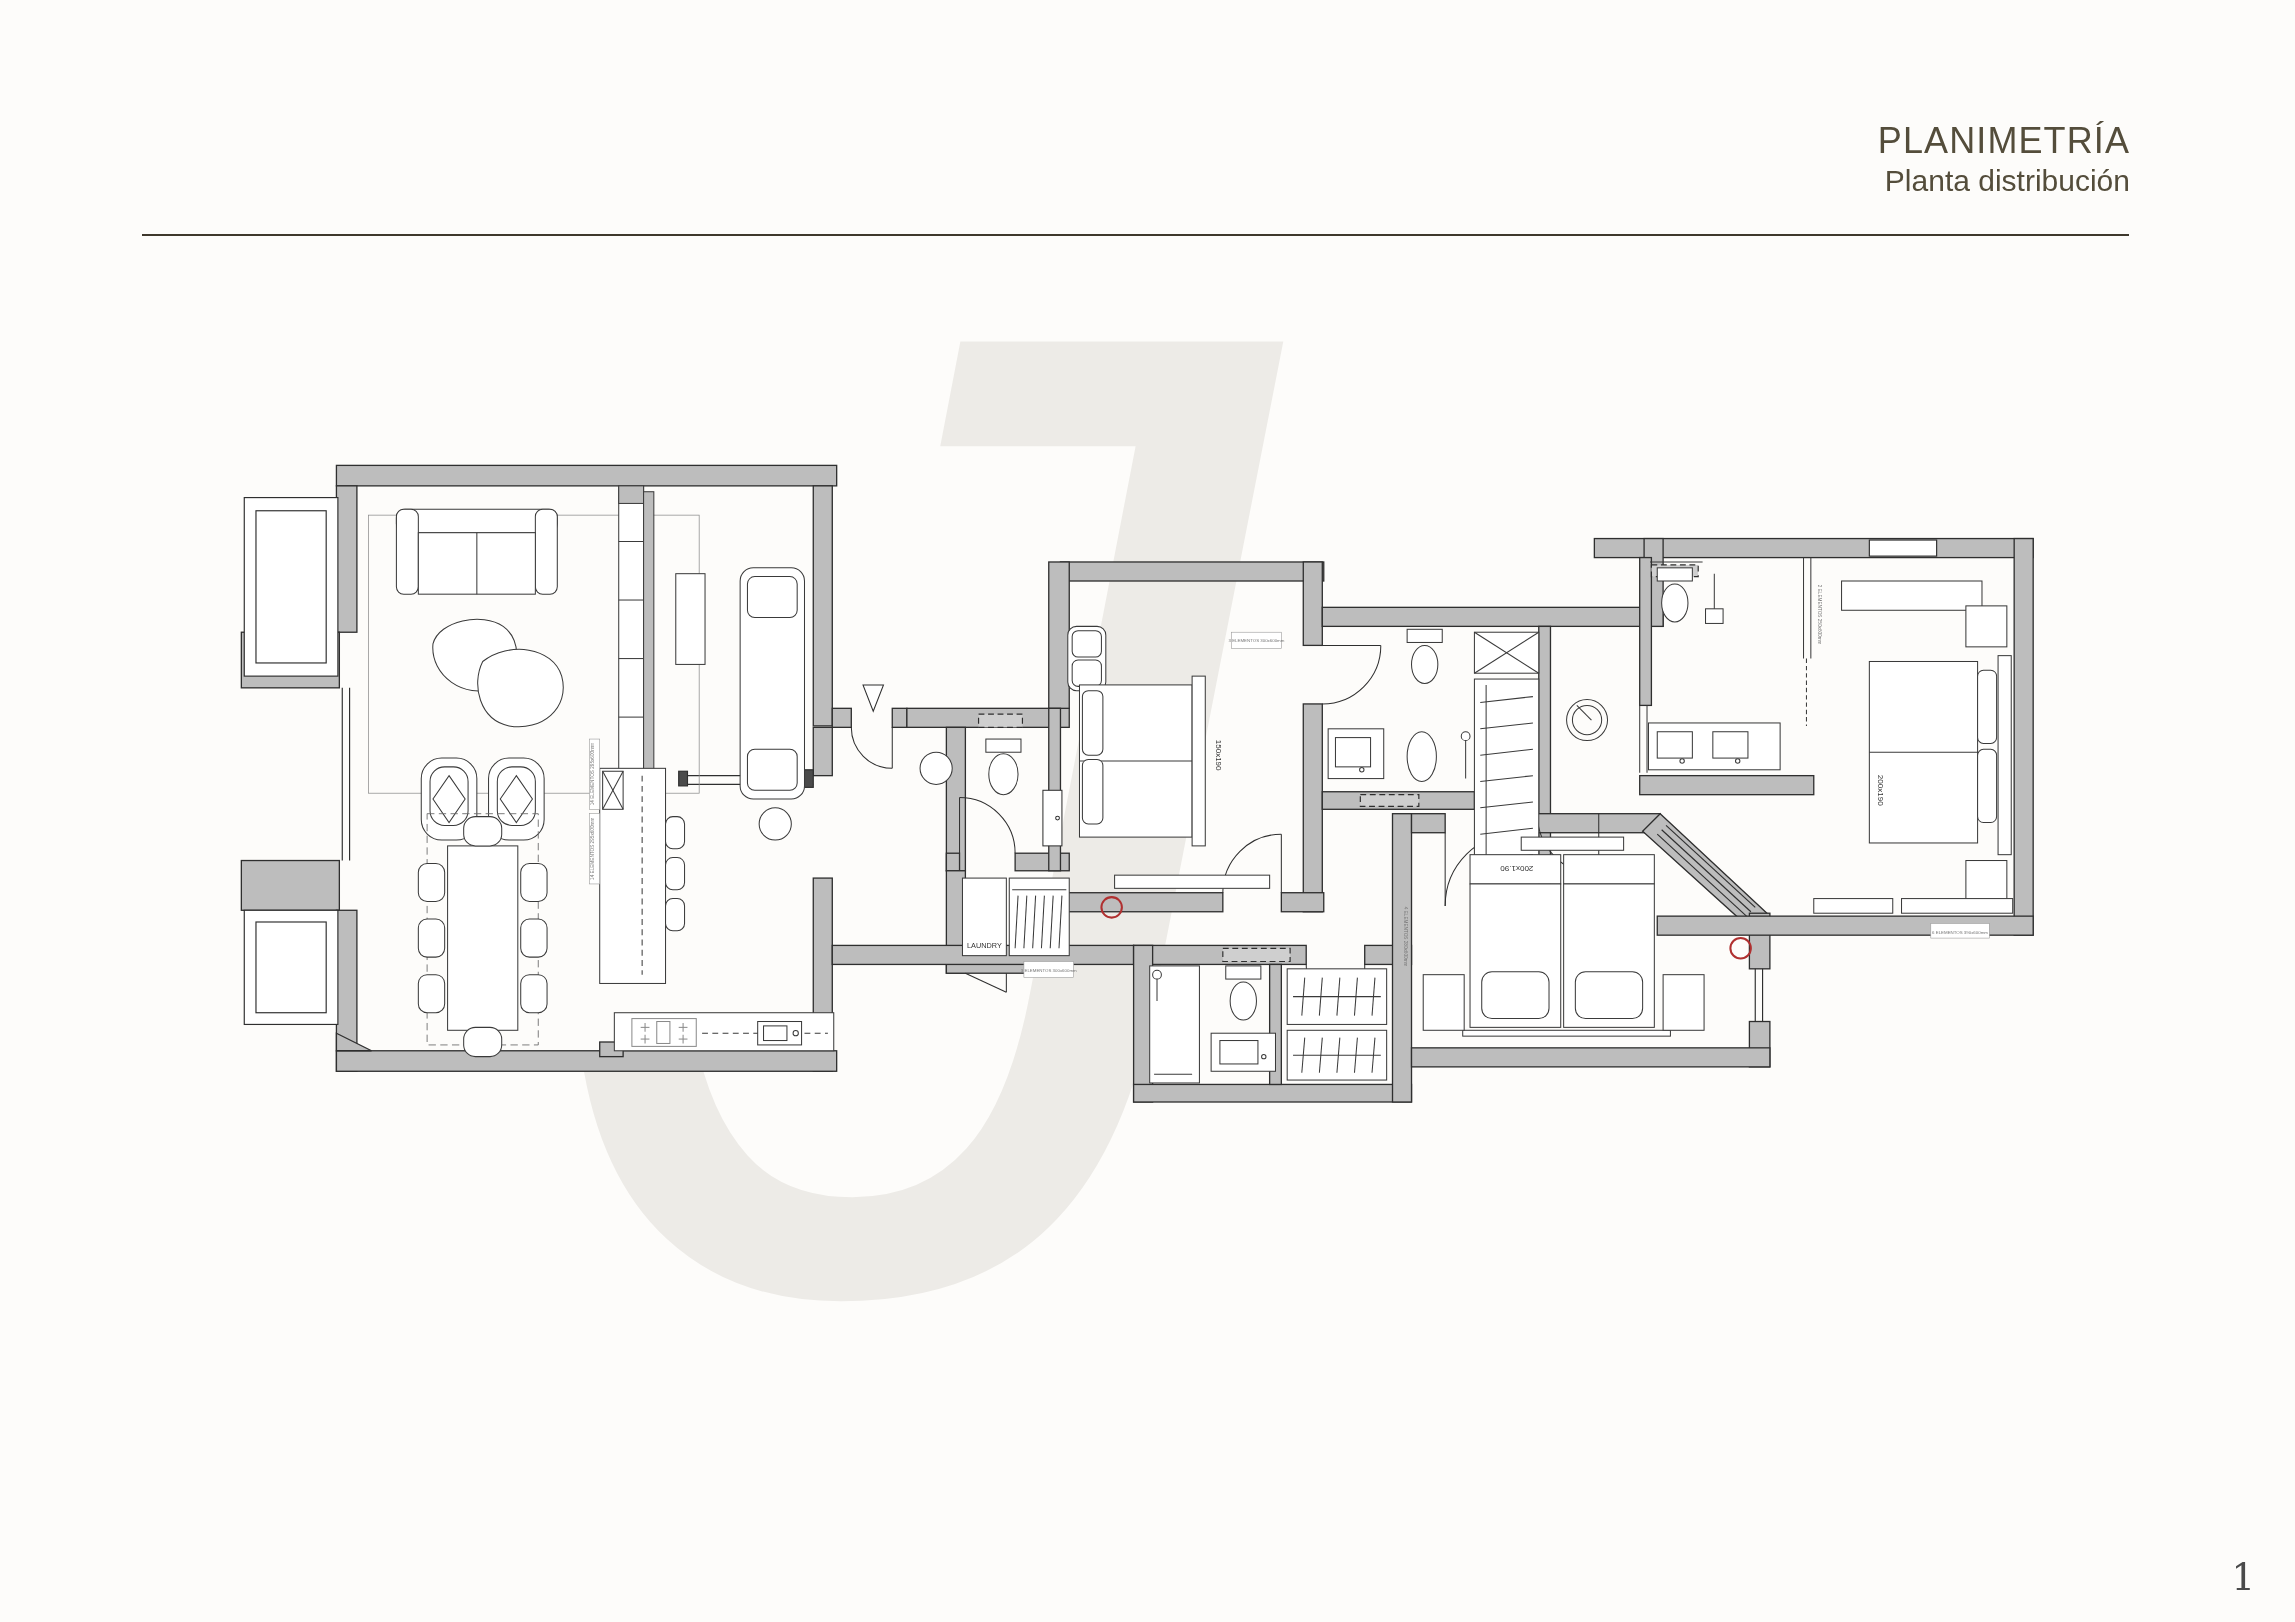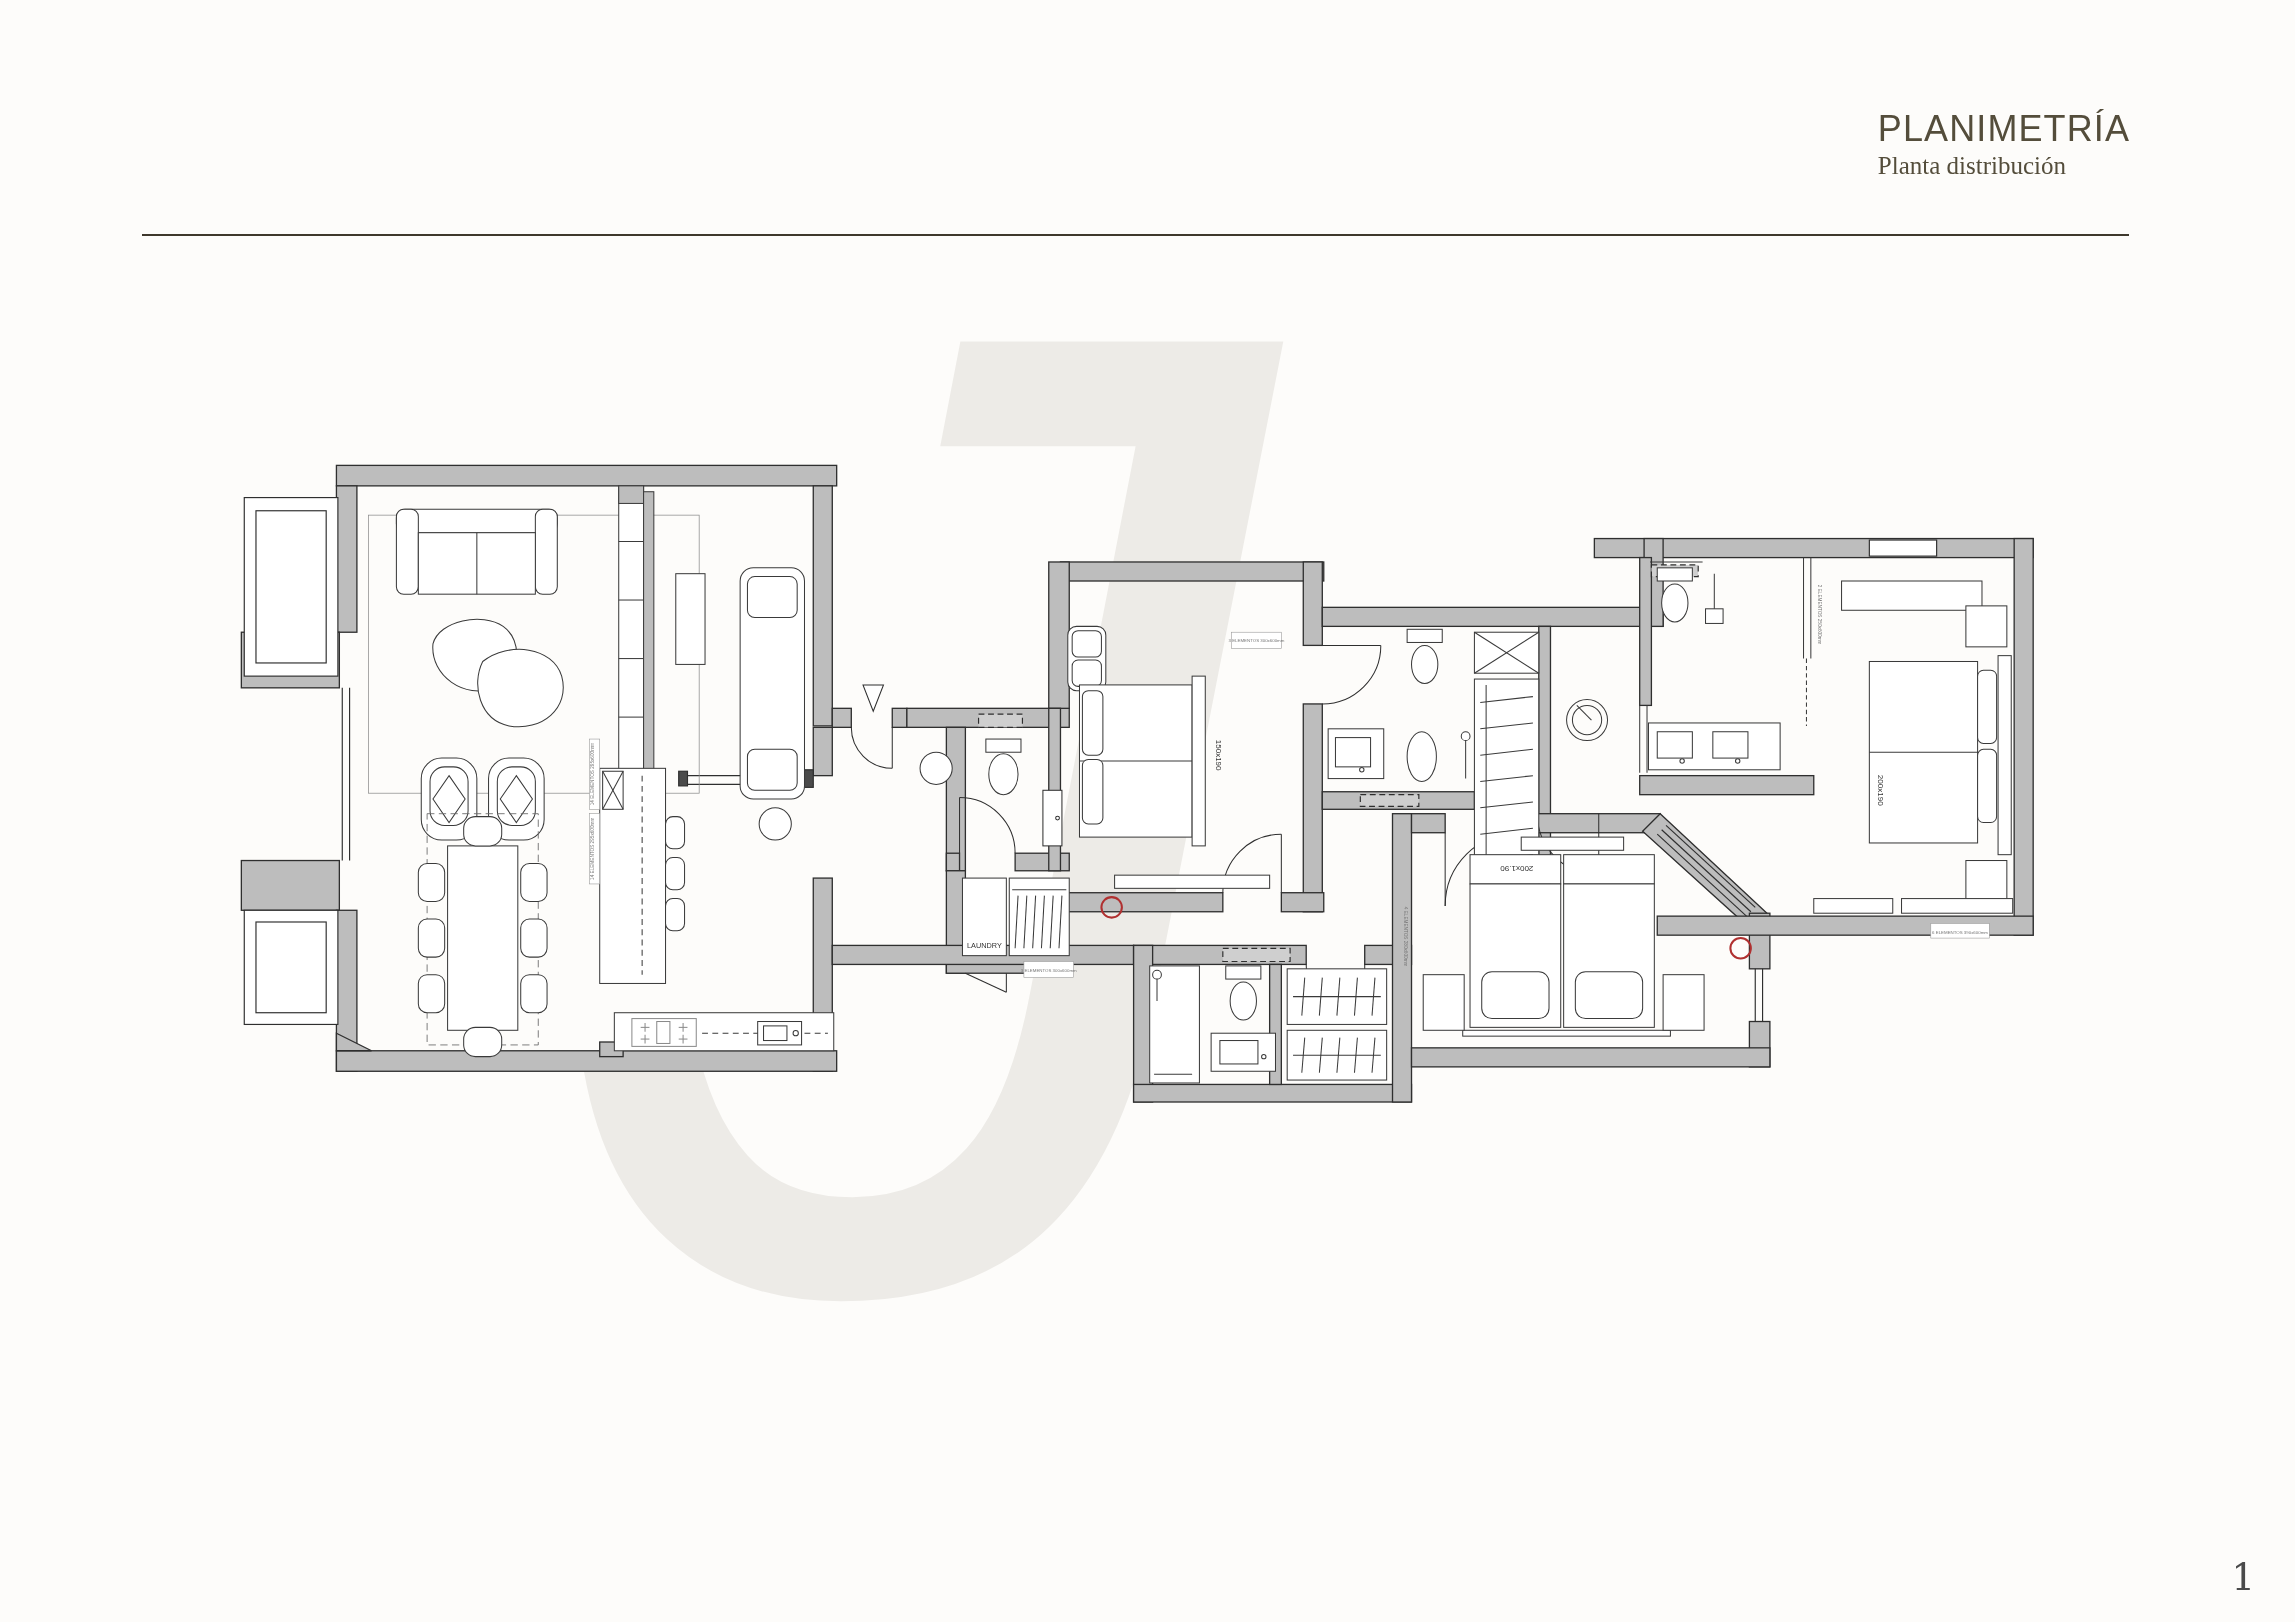--- a/index.html
+++ b/index.html
@@ -1,20 +1,20 @@
 <!DOCTYPE html>
 <html style="font-size:9.2px"><head>
 <meta charset="utf-8">
 <style>
   html,body{margin:0;padding:0;}
   body{width:2295px;height:1623px;background:#fdfcfa;font-family:"Liberation Sans",sans-serif;}
   .page{position:relative;width:2295px;height:1623px;overflow:hidden;background:#fdfcfa;}
-  .header{position:absolute;top:107px;right:165px;color:#544d3b;}
+  .header{position:absolute;top:119px;right:165px;text-align:right;color:#544d3b;}
   .header .title{font-size:36px;letter-spacing:1.1px;line-height:1.2;font-weight:400;}
-  .header .subtitle{font-size:25px;line-height:1.25;font-weight:400;font-family:Liberation Serif, serif;}
+  .header .subtitle{font-size:30px;line-height:1.25;font-weight:400;}
   .rule{position:absolute;left:142px;top:234px;width:1987px;height:2.3px;background:#3e382c;}
   .pagenum{position:absolute;right:40px;top:1556px;font-family:"DejaVu Serif",serif;font-size:37px;color:#4a4a4a;}
   svg.plan{position:absolute;left:0;top:0;}
   svg text{font-family:"Liberation Sans",sans-serif;}
 </style>
 </head>
 <body>
 
 <div class="page">
 

